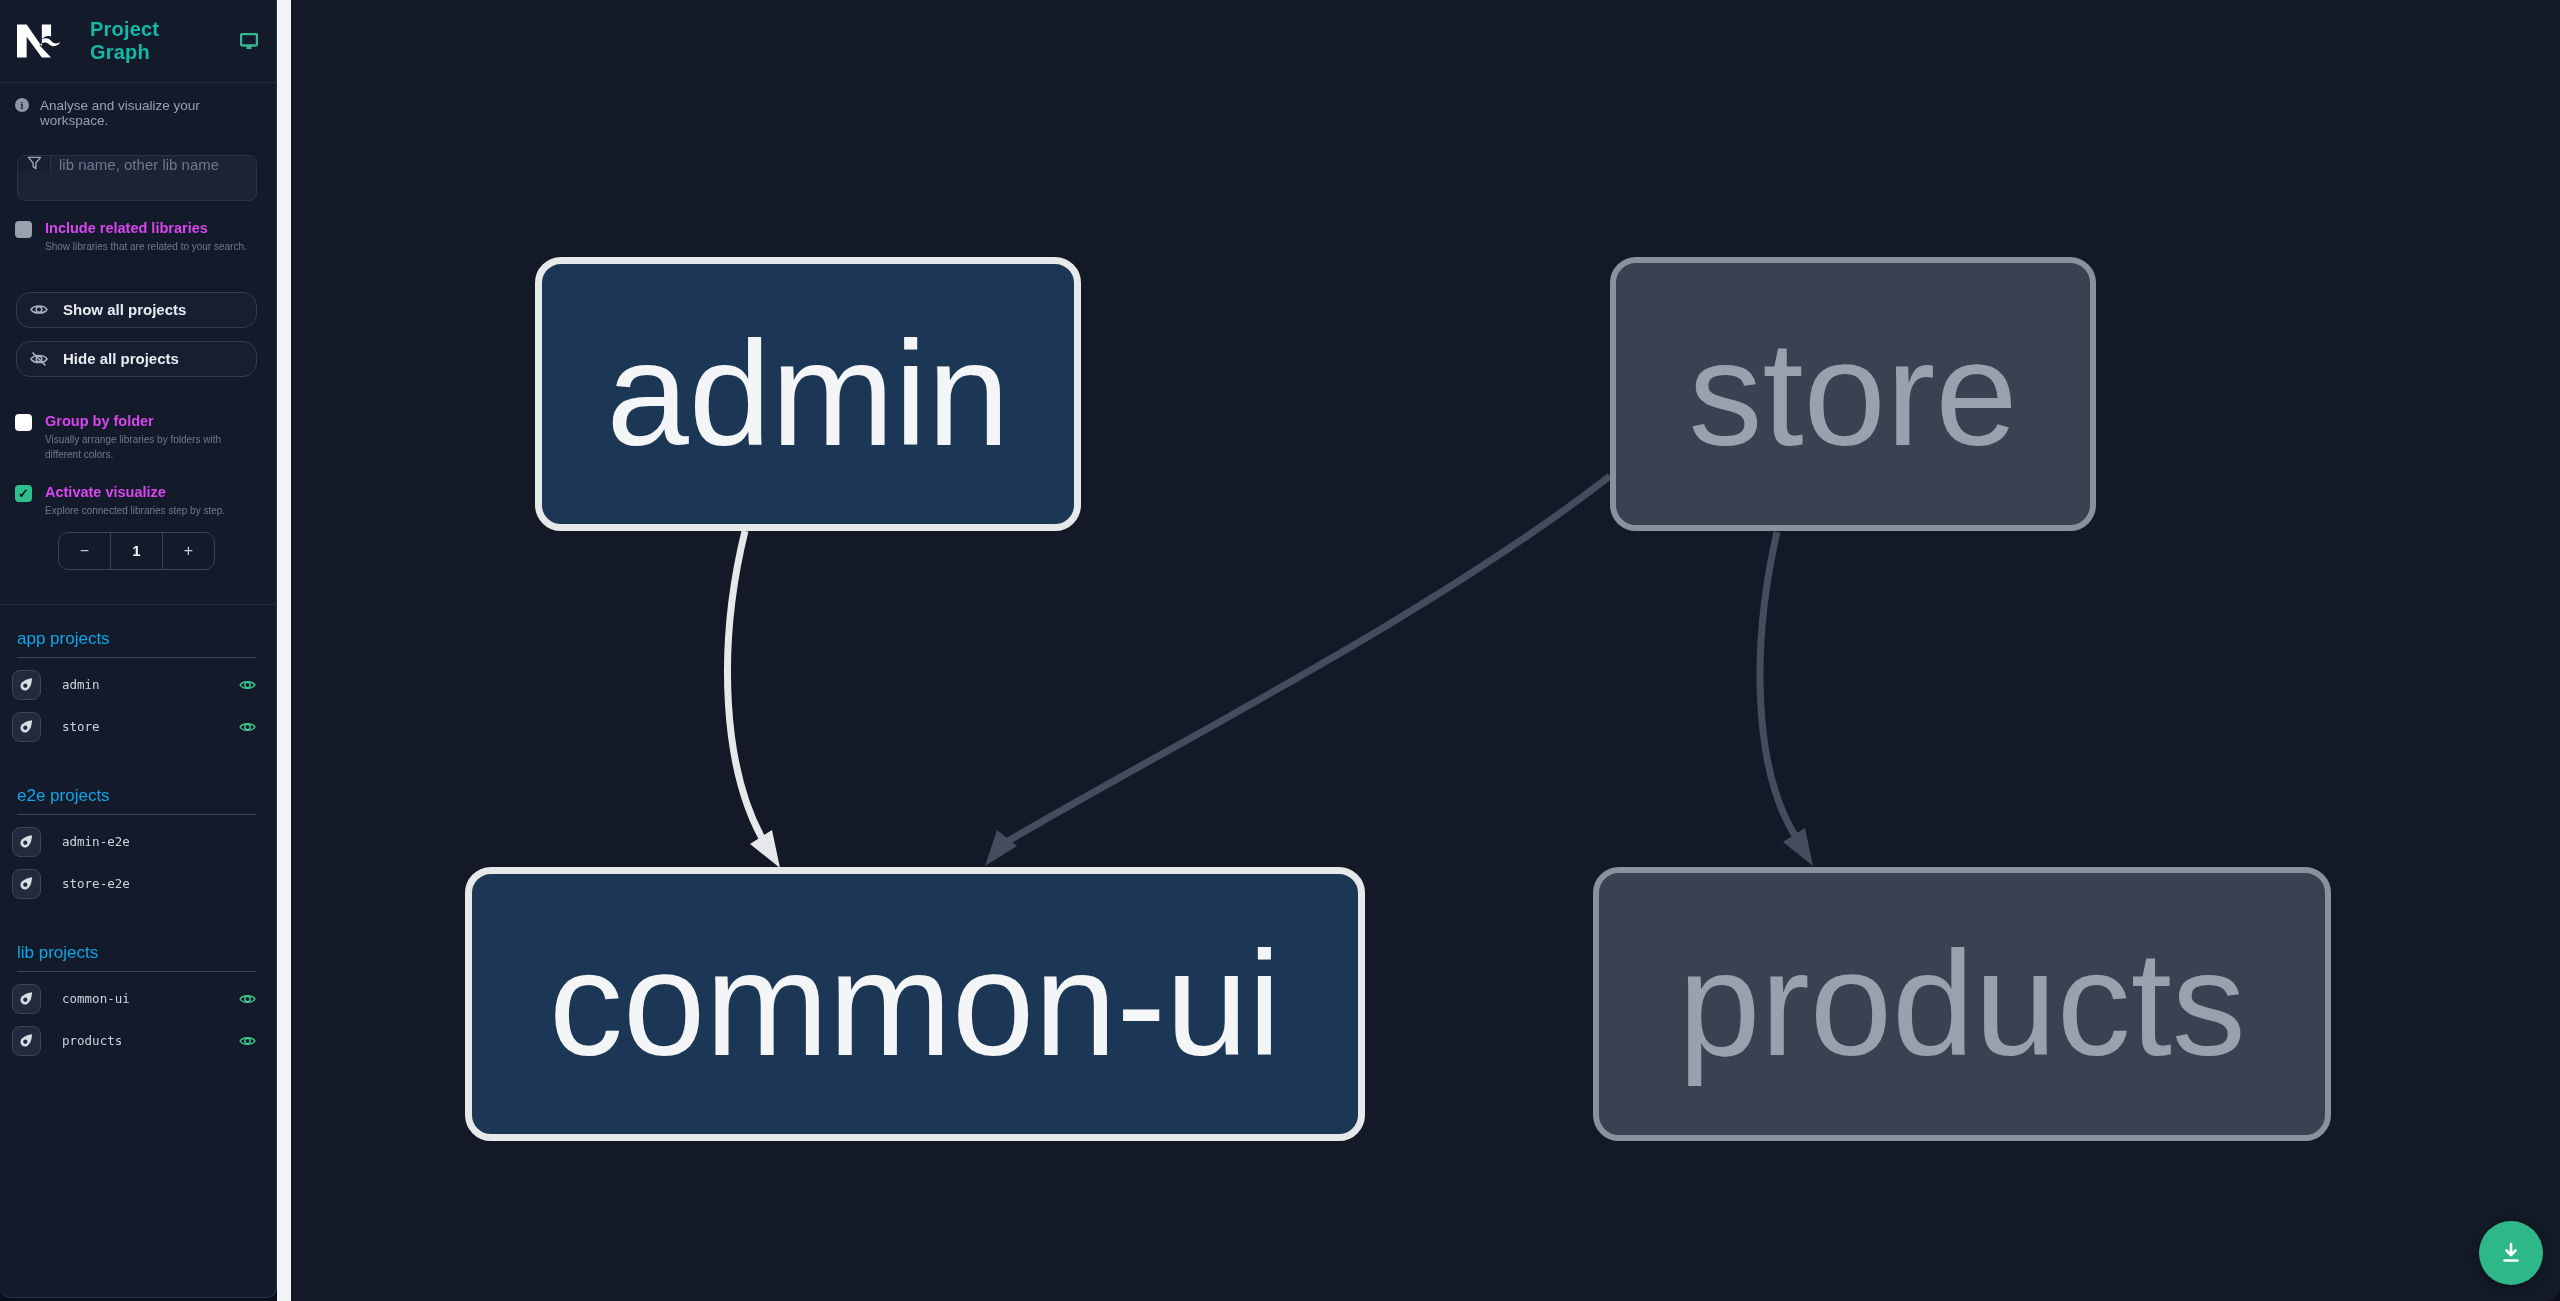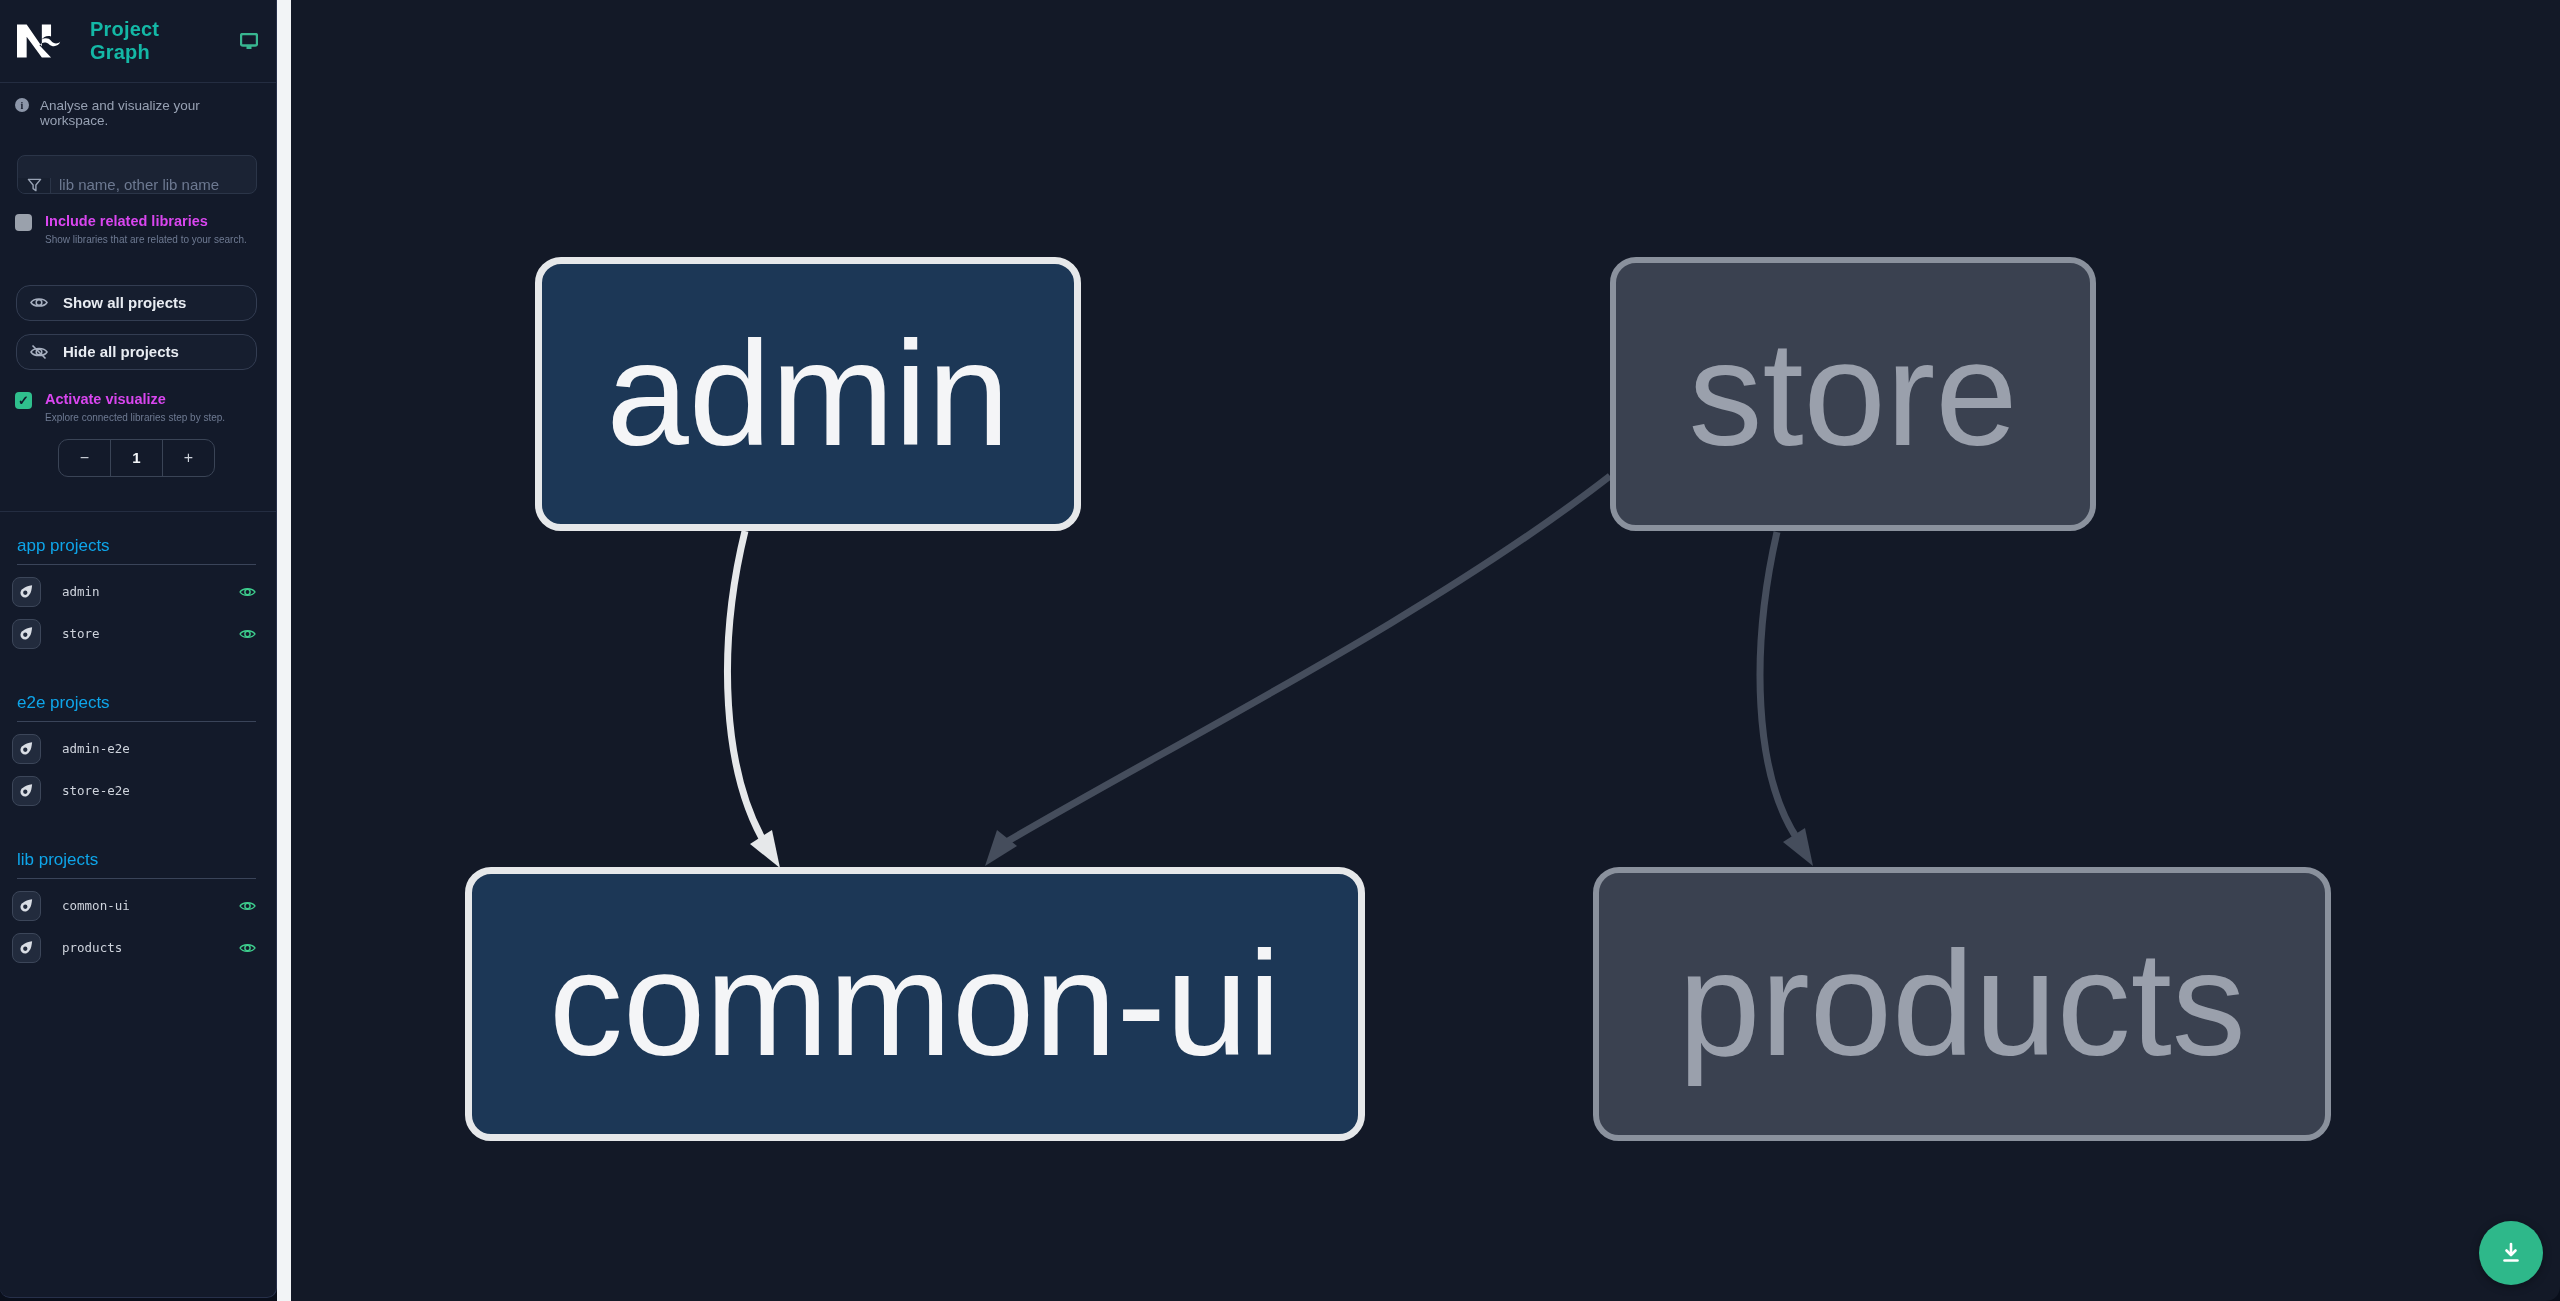--- a/index.html
+++ b/index.html
@@ -26,21 +26,21 @@
 
   .sb-tagline {
     display:flex; align-items:flex-start; gap:11px; margin:15px 16px 0 15px;
     font-size:13.5px; color:#97a1b3;
   }
   .info-icon { width:14px; height:14px; border-radius:50%; background:#8c96a9; color:#131a2a;
     font-size:10px; font-weight:700; display:flex; align-items:center; justify-content:center;
     font-family:"Liberation Serif", serif; flex:none; margin-top:0px; }
 
   .filter-box {
-    display:flex; align-items:flex-end; margin:27px 0 0 17px; width:240px; height:39px;
+    display:flex; align-items:flex-start; margin:27px 0 0 17px; width:240px; height:46px;
     border:1px solid #2b3548; border-radius:8px; background:#1b2334; overflow:hidden;
   }
   .filter-icon-cell { width:33px; background:#171f2f; border-right:1px solid #2b3548;
     display:flex; align-items:center; justify-content:center; flex:none; }
   .filter-box input {
     flex:1; background:transparent; border:none; outline:none; color:#e5e9f0;
     font-size:15px; padding:0 8px; font-family:"Liberation Sans", sans-serif; min-width:0;
   }
   .filter-box input::placeholder { color:#6d7991; }
 
@@ -173,20 +173,27 @@
       <span style="display:flex;">
         <svg width="18" height="16" viewBox="0 0 18 16">
           <path d="M1 8 C3.8 3.3 14.2 3.3 17 8 C14.2 12.7 3.8 12.7 1 8 z" fill="none" stroke="#a7b0c0" stroke-width="1.5"></path>
           <circle cx="9" cy="8" r="2.8" fill="none" stroke="#a7b0c0" stroke-width="1.5"></circle>
           <line x1="2.5" y1="1.5" x2="15.5" y2="14.5" stroke="#a7b0c0" stroke-width="1.6"></line>
         </svg>
       </span>
       <span>Hide all projects</span>
     </button>
 
+    <div class="check-row" style="margin-top:35px;">
+      <span class="check-box white"></span>
+      <span class="check-text">
+        <div class="check-label">Group by folder</div>
+        <div class="check-desc">Visually arrange libraries by folders with different colors.</div>
+      </span>
+    </div>
 
     <div class="check-row" style="margin-top:20px;">
       <span class="check-box green">✓</span>
       <span class="check-text">
         <div class="check-label">Activate visualize</div>
         <div class="check-desc">Explore connected libraries step by step.</div>
       </span>
     </div>
 
     <div class="stepper">

